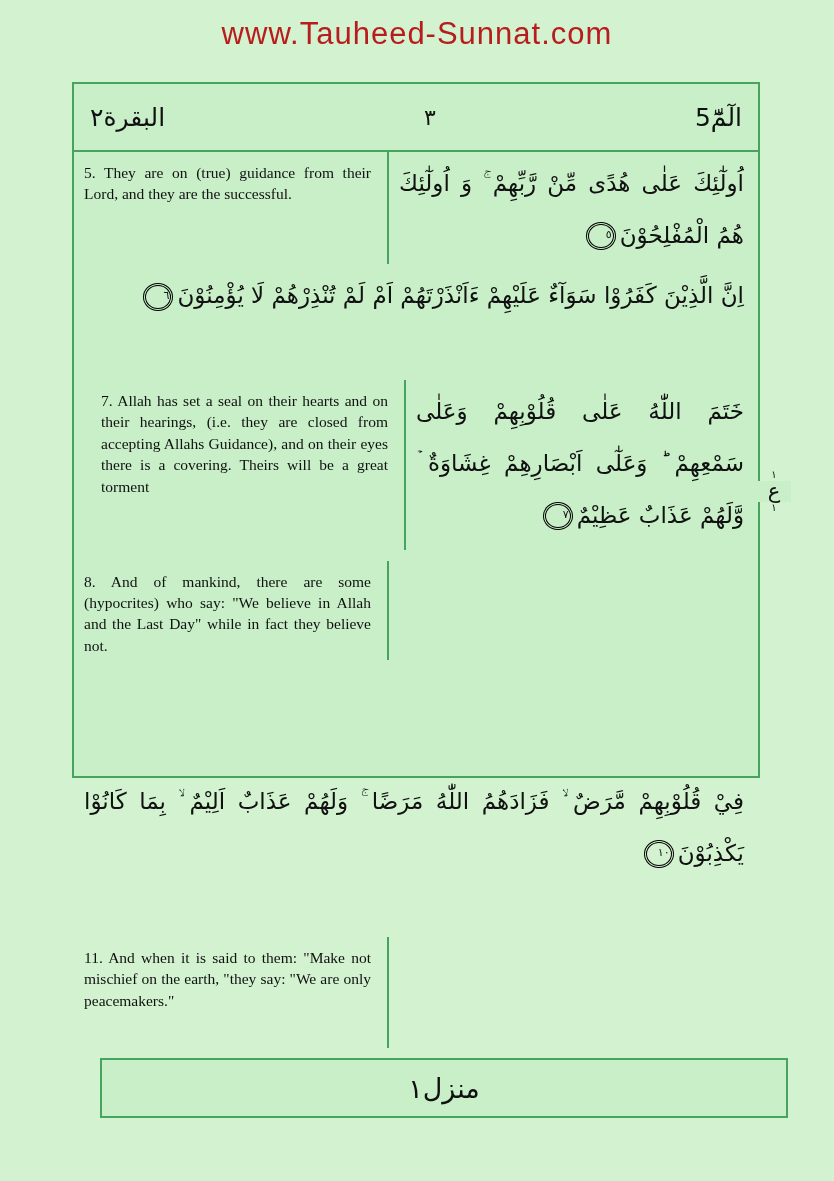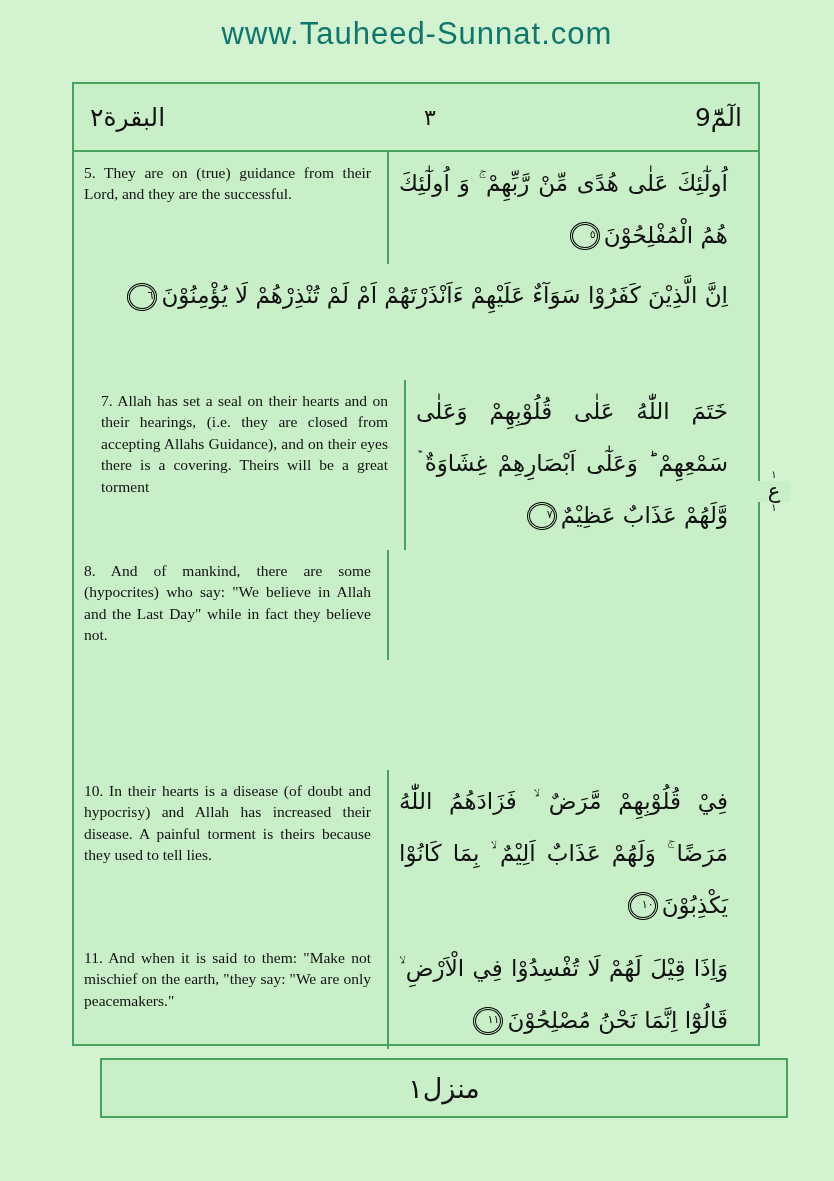--- a/index.html
+++ b/index.html
@@ -7,54 +7,54 @@
     width:834px;height:1181px;position:relative;
     background:#d2f2d0;
     font-family:"Liberation Serif", serif;
     color:#111;
     overflow:hidden;
   }
   .watermark{
     position:absolute;top:16px;left:0;width:100%;
     text-align:center;
     font-family:"Liberation Sans", sans-serif;
-    font-size:31px;color:#0f766e;letter-spacing:1px;
+    font-size:31px;color:#b91c1c;letter-spacing:1px;
   }
   .box{
     position:absolute;left:72px;width:688px;
     background:#c8efc7;border:2px solid #46a45f;
     box-sizing:border-box;
   }
   .header-box{
     top:82px;height:71px;
     display:flex;align-items:center;justify-content:space-between;
     padding:0 16px;
     gap:12px;
   }
   .arabic{
     font-family:"DejaVu Sans", sans-serif;
     direction:rtl;
   }
   .header-box .arabic{font-size:25px;}
   .header-center{font-size:22px;font-family:"DejaVu Sans", sans-serif;}
   .main-box{
-    top:150px;height:896px;
+    top:150px;height:628px;
     display:flex;flex-direction:column;
   }
   .verse-row{display:flex;flex:0 0 auto;}
   .en-cell{
     width:315px;flex:0 0 315px;box-sizing:border-box;
     border-right:2px solid #46a45f;
     padding:10px 16px 4px 10px;
     font-size:15.5px;line-height:1.38;
     text-align:justify;
   }
   .ar-cell{
     flex:1 1 auto;box-sizing:border-box;
-    padding:6px 30px 2px 10px;
+    padding:6px 14px 2px 10px;
     font-size:23px;line-height:2.25;
     text-align:justify;text-align-last:right;
   }
   .ayah-num{
     display:inline-block;
     min-width:22px;height:22px;line-height:20px;
     border:3px double #000;border-radius:50%;
     font-size:11px;text-align:center;
     vertical-align:middle;margin:0 4px;
     padding:0 1px;box-sizing:content-box;
@@ -74,54 +74,52 @@
   }
 </style>
 </head>
 <body>
 
 <div class="watermark">www.Tauheed-Sunnat.com</div>
 
 <div class="box header-box">
   <span class="arabic">البقرة٢</span>
   <span class="header-center">٣</span>
-  <span class="arabic">الٓمّٓ9</span>
+  <span class="arabic">الٓمّٓ5</span>
 </div>
 
 <div class="box main-box">
 
   <div class="verse-row" style="min-height:112px;">
     <div class="en-cell">5. They are on (true) guidance from their Lord, and they are the successful.</div>
     <div class="ar-cell arabic"><span>اُولٰٓئِكَ عَلٰى هُدًى مِّنْ رَّبِّهِمْ ۚ وَ اُولٰٓئِكَ هُمُ الْمُفْلِحُوْنَ</span><span class="ayah-num">٥</span></div>
   </div>
 
   <div class="verse-row" style="min-height:116px;">
     <div class="ar-cell arabic"><span>اِنَّ الَّذِيْنَ كَفَرُوْا سَوَآءٌ عَلَيْهِمْ ءَاَنْذَرْتَهُمْ اَمْ لَمْ تُنْذِرْهُمْ لَا يُؤْمِنُوْنَ</span><span class="ayah-num">٦</span></div>
   </div>
 
   <div class="verse-row" style="min-height:170px;margin-left:17px;">
     <div class="en-cell">7. Allah has set a seal on their hearts and on their hearings, (i.e. they are closed from accepting Allahs Guidance), and on their eyes there is a covering. Theirs will be a great torment</div>
     <div class="ar-cell arabic"><span>خَتَمَ اللّٰهُ عَلٰى قُلُوْبِهِمْ وَعَلٰى سَمْعِهِمْ ؕ وَعَلٰٓى اَبْصَارِهِمْ غِشَاوَةٌ ۡ وَّلَهُمْ عَذَابٌ عَظِيْمٌ</span><span class="ayah-num">٧</span></div>
   </div>
 
-  <div class="verse-row" style="min-height:110px;">
+  <div class="verse-row" style="min-height:110px;align-items:flex-end;">
     <div class="en-cell">8. And of mankind, there are some (hypocrites) who say: "We believe in Allah and the Last Day" while in fact they believe not.</div>
   </div>
 
   <div class="verse-row" style="min-height:110px;">
   </div>
 
   <div class="verse-row" style="min-height:167px;">
-    <div class="en-cell">10. In their hearts is a disease (of doubt and hypocrisy) and Allah has increased their disease. A painful torment is theirs because they used to tell lies.</div>
     <div class="ar-cell arabic"><span>فِيْ قُلُوْبِهِمْ مَّرَضٌ ۙ فَزَادَهُمُ اللّٰهُ مَرَضًا ۚ وَلَهُمْ عَذَابٌ اَلِيْمٌ ۙ بِمَا كَانُوْا يَكْذِبُوْنَ</span><span class="ayah-num">١٠</span></div>
   </div>
 
   <div class="verse-row" style="min-height:111px;">
     <div class="en-cell">11. And when it is said to them: "Make not mischief on the earth, "they say: "We are only peacemakers."</div>
-    <div class="ar-cell arabic"><span>وَاِذَا قِيْلَ لَهُمْ لَا تُفْسِدُوْا فِي الْاَرْضِ ۙ قَالُوْٓا اِنَّمَا نَحْنُ مُصْلِحُوْنَ</span><span class="ayah-num">١١</span></div>
   </div>
 
 </div>
 
 <div class="margin-marker">
   <span class="tick">١</span>
   <span class="ain">ع</span>
   <span class="tick">١</span>
 </div>
 

